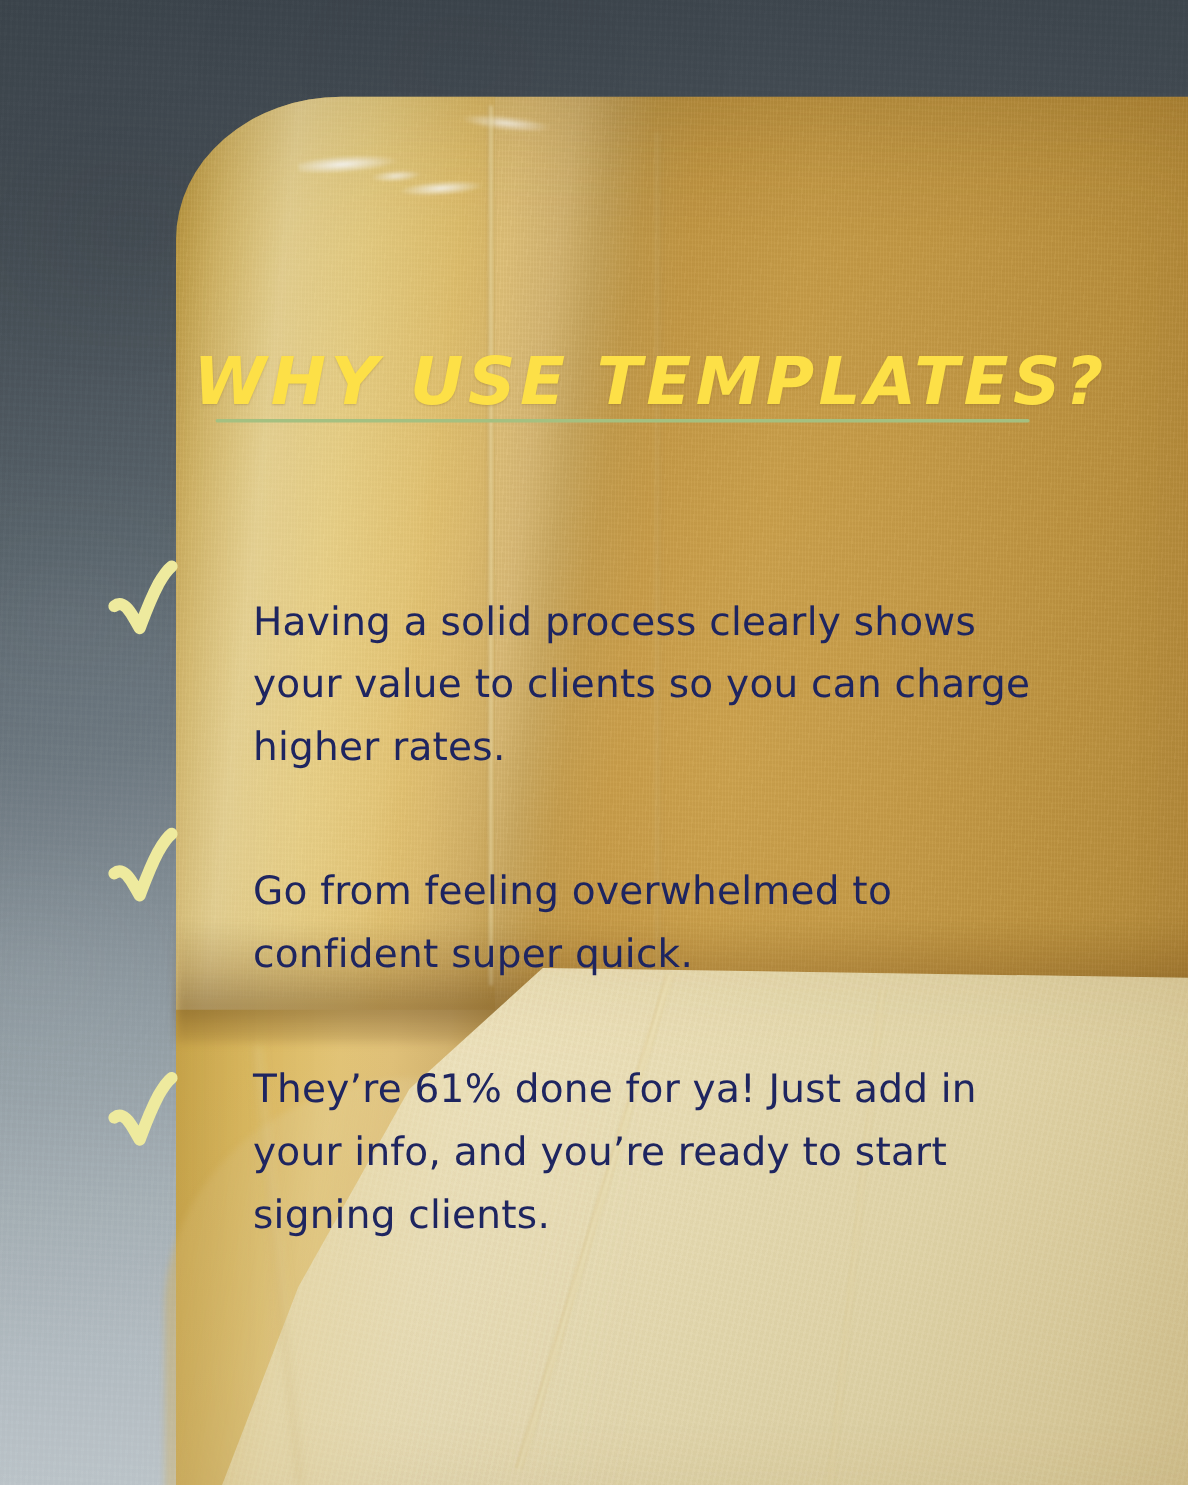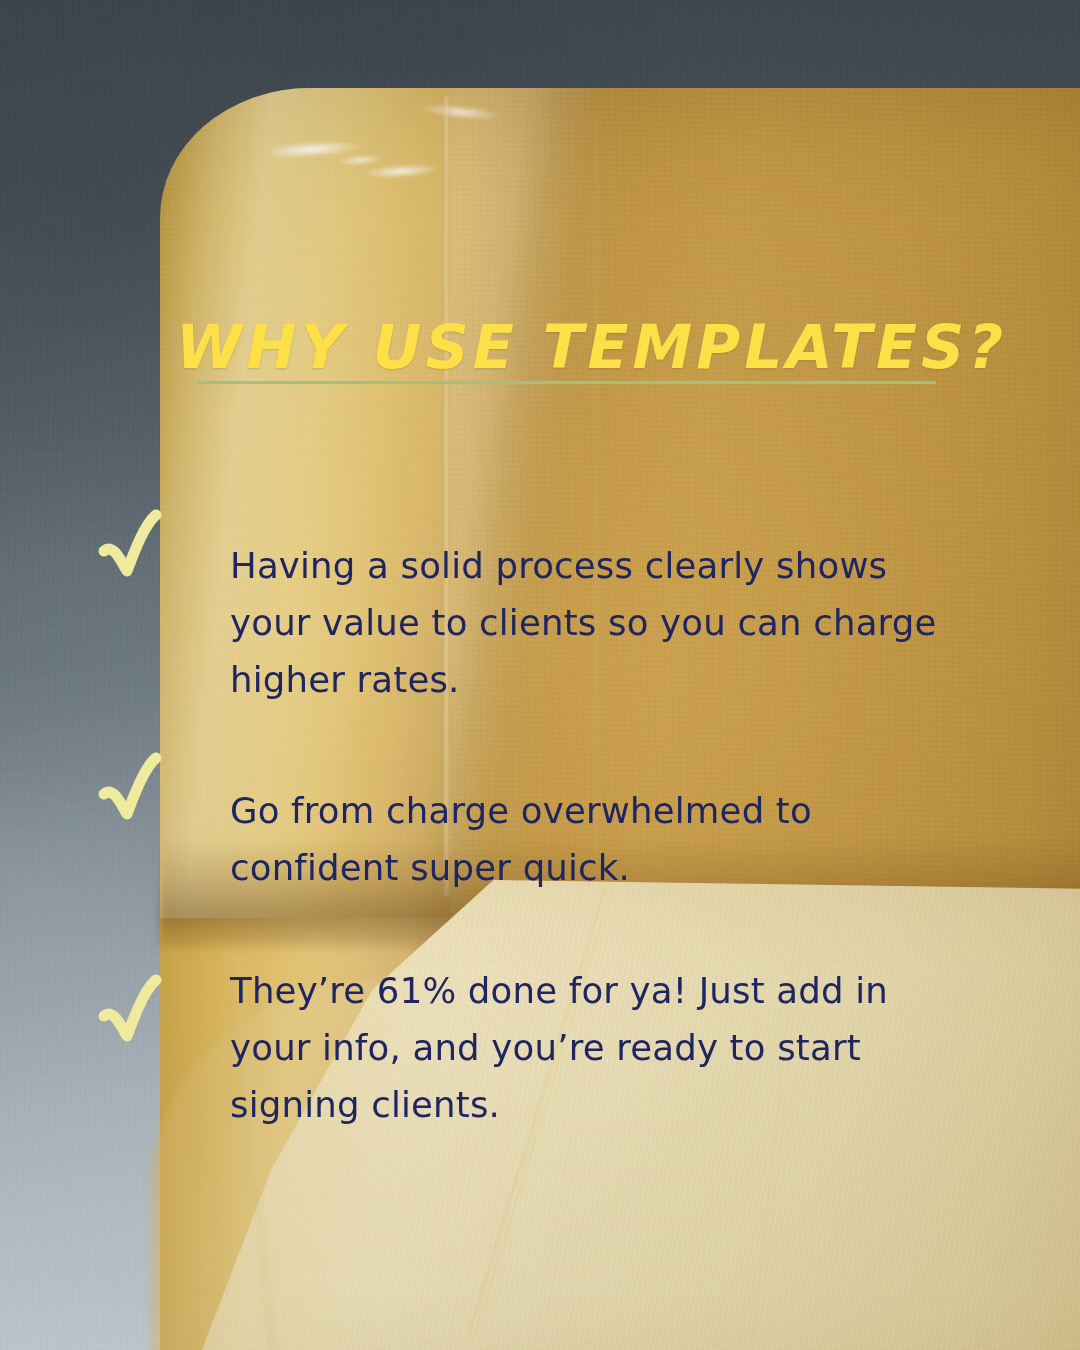--- a/index.html
+++ b/index.html
@@ -391,21 +391,21 @@
         <svg class="check-icon" viewBox="0 0 72 80">
           <path d="M8 44 C13 40 18 43 22 49 C25 53 28 59 31 64 C34 56 40 39 48 24 C52 17 56 11 60 8" fill="none" stroke="#eeea9e" stroke-width="11" stroke-linecap="round" stroke-linejoin="round"></path>
         </svg>
         <div class="bullet-text">Having a solid process clearly shows your value to clients so you can charge higher rates.</div>
       </div>
 
       <div class="bullet bullet-2 b2">
         <svg class="check-icon" viewBox="0 0 72 80">
           <path d="M8 44 C13 40 18 43 22 49 C25 53 28 59 31 64 C34 56 40 39 48 24 C52 17 56 11 60 8" fill="none" stroke="#eeea9e" stroke-width="11" stroke-linecap="round" stroke-linejoin="round"></path>
         </svg>
-        <div class="bullet-text">Go from charge overwhelmed to confident super quick.</div>
+        <div class="bullet-text">Go from feeling overwhelmed to confident super quick.</div>
       </div>
 
       <div class="bullet bullet-3 b3">
         <svg class="check-icon" viewBox="0 0 72 80">
           <path d="M8 44 C13 40 18 43 22 49 C25 53 28 59 31 64 C34 56 40 39 48 24 C52 17 56 11 60 8" fill="none" stroke="#eeea9e" stroke-width="11" stroke-linecap="round" stroke-linejoin="round"></path>
         </svg>
         <div class="bullet-text">They’re 61% done for ya! Just add in your info, and you’re ready to start signing clients.</div>
       </div>
 
     </div>

